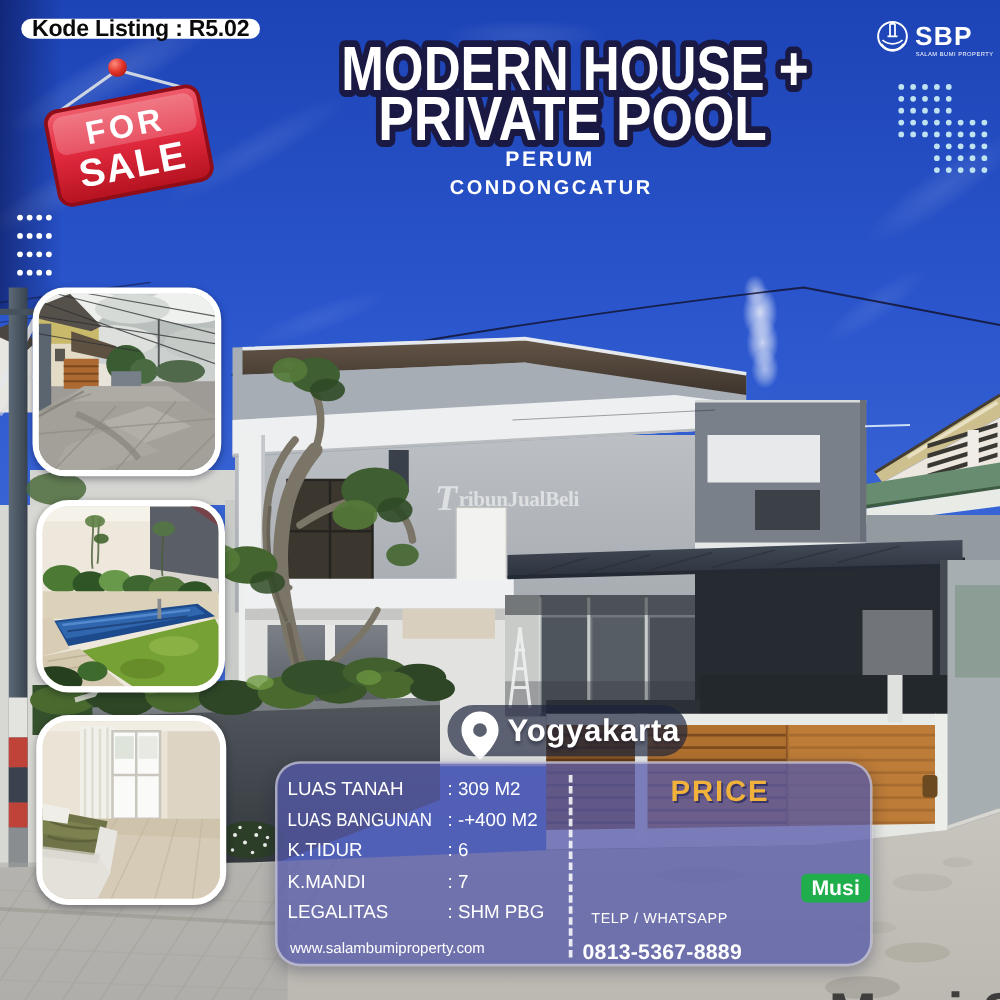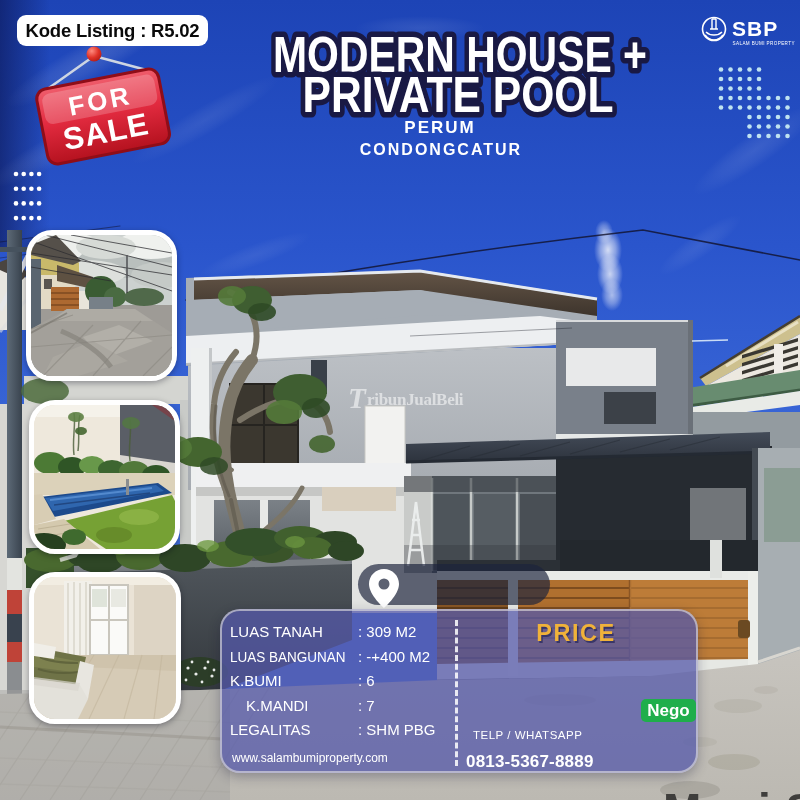--- a/index.html
+++ b/index.html
@@ -268,21 +268,21 @@
 <g font-family="Liberation Sans,sans-serif" font-weight="bold" text-anchor="middle" fill="#fff" stroke="#191944" paint-order="stroke" stroke-linejoin="round">
 <text x="460" y="72" font-size="50" stroke-width="11" textLength="374" lengthAdjust="spacingAndGlyphs">MODERN HOUSE +</text>
 <text x="458" y="112" font-size="50" stroke-width="11" textLength="311" lengthAdjust="spacingAndGlyphs">PRIVATE POOL</text>
 </g>
 <g font-family="Liberation Sans,sans-serif" font-weight="bold" text-anchor="middle" fill="#fff">
 <text x="440" y="133" font-size="17" letter-spacing="2">PERUM</text>
 <text x="441" y="155" font-size="16" letter-spacing="2">CONDONGCATUR</text>
 </g>
 </svg>
 
-<div class="abs" style="left:17px;top:15px;width:191px;height:31px;background:#fff;border-radius:9px;display:flex;align-items:center;justify-content:center;">
+<div class="abs" style="left:17px;top:15px;width:191px;height:16px;background:#fff;border-radius:9px;display:flex;align-items:center;justify-content:center;">
 <span style="font-weight:bold;font-size:18.5px;color:#0a0a0a;letter-spacing:-.2px;">Kode Listing : R5.02</span>
     </div>
 
 <svg class="abs" style="left:12px;top:38px" width="190" height="150" viewBox="0 0 190 150">
 <defs>
 <linearGradient id="redg" x1="0" y1="0" x2="0" y2="1">
 <stop offset="0" stop-color="#ef5d6c"></stop>
           <stop offset=".45" stop-color="#e32b40"></stop>
           <stop offset="1" stop-color="#b5121f"></stop>
 </linearGradient>
@@ -479,34 +479,35 @@
 <polygon points="46,84 60,88 54,122 40,114" fill="#e8e6e0"></polygon>
 <polygon points="0,102 46,108 54,122 44,142 0,142" fill="#e3e1da"></polygon>
 <polygon points="0,100 46,106 44,114 0,108" fill="#d8d6ce" opacity=".7"></polygon>
 </svg>
     </div>
 
 <div class="abs" style="left:358px;top:564px;width:192px;height:41px;border-radius:21px;background:rgba(28,36,60,.68)"></div>
 <svg class="abs" style="left:369px;top:569px" width="30" height="39" viewBox="0 0 30 39">
 <path d="M15,0 C6.7,0 0,6.7 0,15 C0,26 15,39 15,39 C15,39 30,26 30,15 C30,6.7 23.3,0 15,0 Z M15,9.5 a5.5,5.5 0 1,1 0,11 a5.5,5.5 0 1,1 0,-11 Z" fill="#fff" fill-rule="evenodd"></path>
 </svg>
+<div class="abs" style="left:406px;top:571px;font-weight:bold;font-size:25px;color:#fff;letter-spacing:.5px;text-shadow:0 2px 3px rgba(10,10,30,.45)">Yogyakarta</div>
 
 <div class="abs" style="left:220px;top:609px;width:478px;height:164px;border-radius:20px;background:rgba(84,88,170,.75);border:2px solid rgba(240,238,232,.55);box-sizing:border-box;box-shadow:0 4px 12px rgba(20,20,50,.3)"></div>
 <div class="abs" style="left:455px;top:620px;width:0;height:146px;border-left:3px dashed rgba(255,255,255,.85)"></div>
 <div class="abs" style="left:230px;top:609px;color:#fff;font-size:15px;">
 <div class="abs" style="left:0;top:14px;white-space:nowrap">LUAS TANAH</div>
       <div class="abs" style="left:128px;top:14px;white-space:nowrap">: 309 M2</div>
 <div class="abs" style="left:0;top:39px;white-space:nowrap;transform:scaleX(.9);transform-origin:left center">LUAS BANGUNAN</div>
       <div class="abs" style="left:128px;top:39px;white-space:nowrap">: -+400 M2</div>
-<div class="abs" style="left:0;top:63px;white-space:nowrap">K.BUMI</div>
+<div class="abs" style="left:0;top:63px;white-space:nowrap">K.TIDUR</div>
       <div class="abs" style="left:128px;top:63px;white-space:nowrap">: 6</div>
-<div class="abs" style="left:16px;top:88px;white-space:nowrap">K.MANDI</div>
+<div class="abs" style="left:0;top:88px;white-space:nowrap">K.MANDI</div>
       <div class="abs" style="left:128px;top:88px;white-space:nowrap">: 7</div>
 <div class="abs" style="left:0;top:112px;white-space:nowrap">LEGALITAS</div>
       <div class="abs" style="left:128px;top:112px;white-space:nowrap">: SHM PBG</div>
 <div class="abs" style="left:2px;top:142px;white-space:nowrap;font-size:12px">www.salambumiproperty.com</div>
 </div>
 <div class="abs" style="left:576px;top:620px;transform:translateX(-50%);font-weight:bold;font-size:23.5px;color:#f0b23a;letter-spacing:1.5px;text-shadow:1.5px 1.5px 0 rgba(35,37,90,.7)">PRICE</div>
 <div class="abs" style="left:641px;top:699px;width:55px;height:23px;background:#1fae4b;border-radius:5px;display:flex;align-items:center;justify-content:center">
-<span style="font-weight:bold;font-size:17px;color:#fff">Nego</span>
+<span style="font-weight:bold;font-size:17px;color:#fff">Musi</span>
     </div>
 <div class="abs" style="left:473px;top:729px;font-size:11.5px;color:#fff;letter-spacing:.5px">TELP / WHATSAPP</div>
 <div class="abs" style="left:466px;top:752px;font-size:17px;font-weight:bold;color:#fff;letter-spacing:.2px">0813-5367-8889</div>
 </div>
 </body></html>

